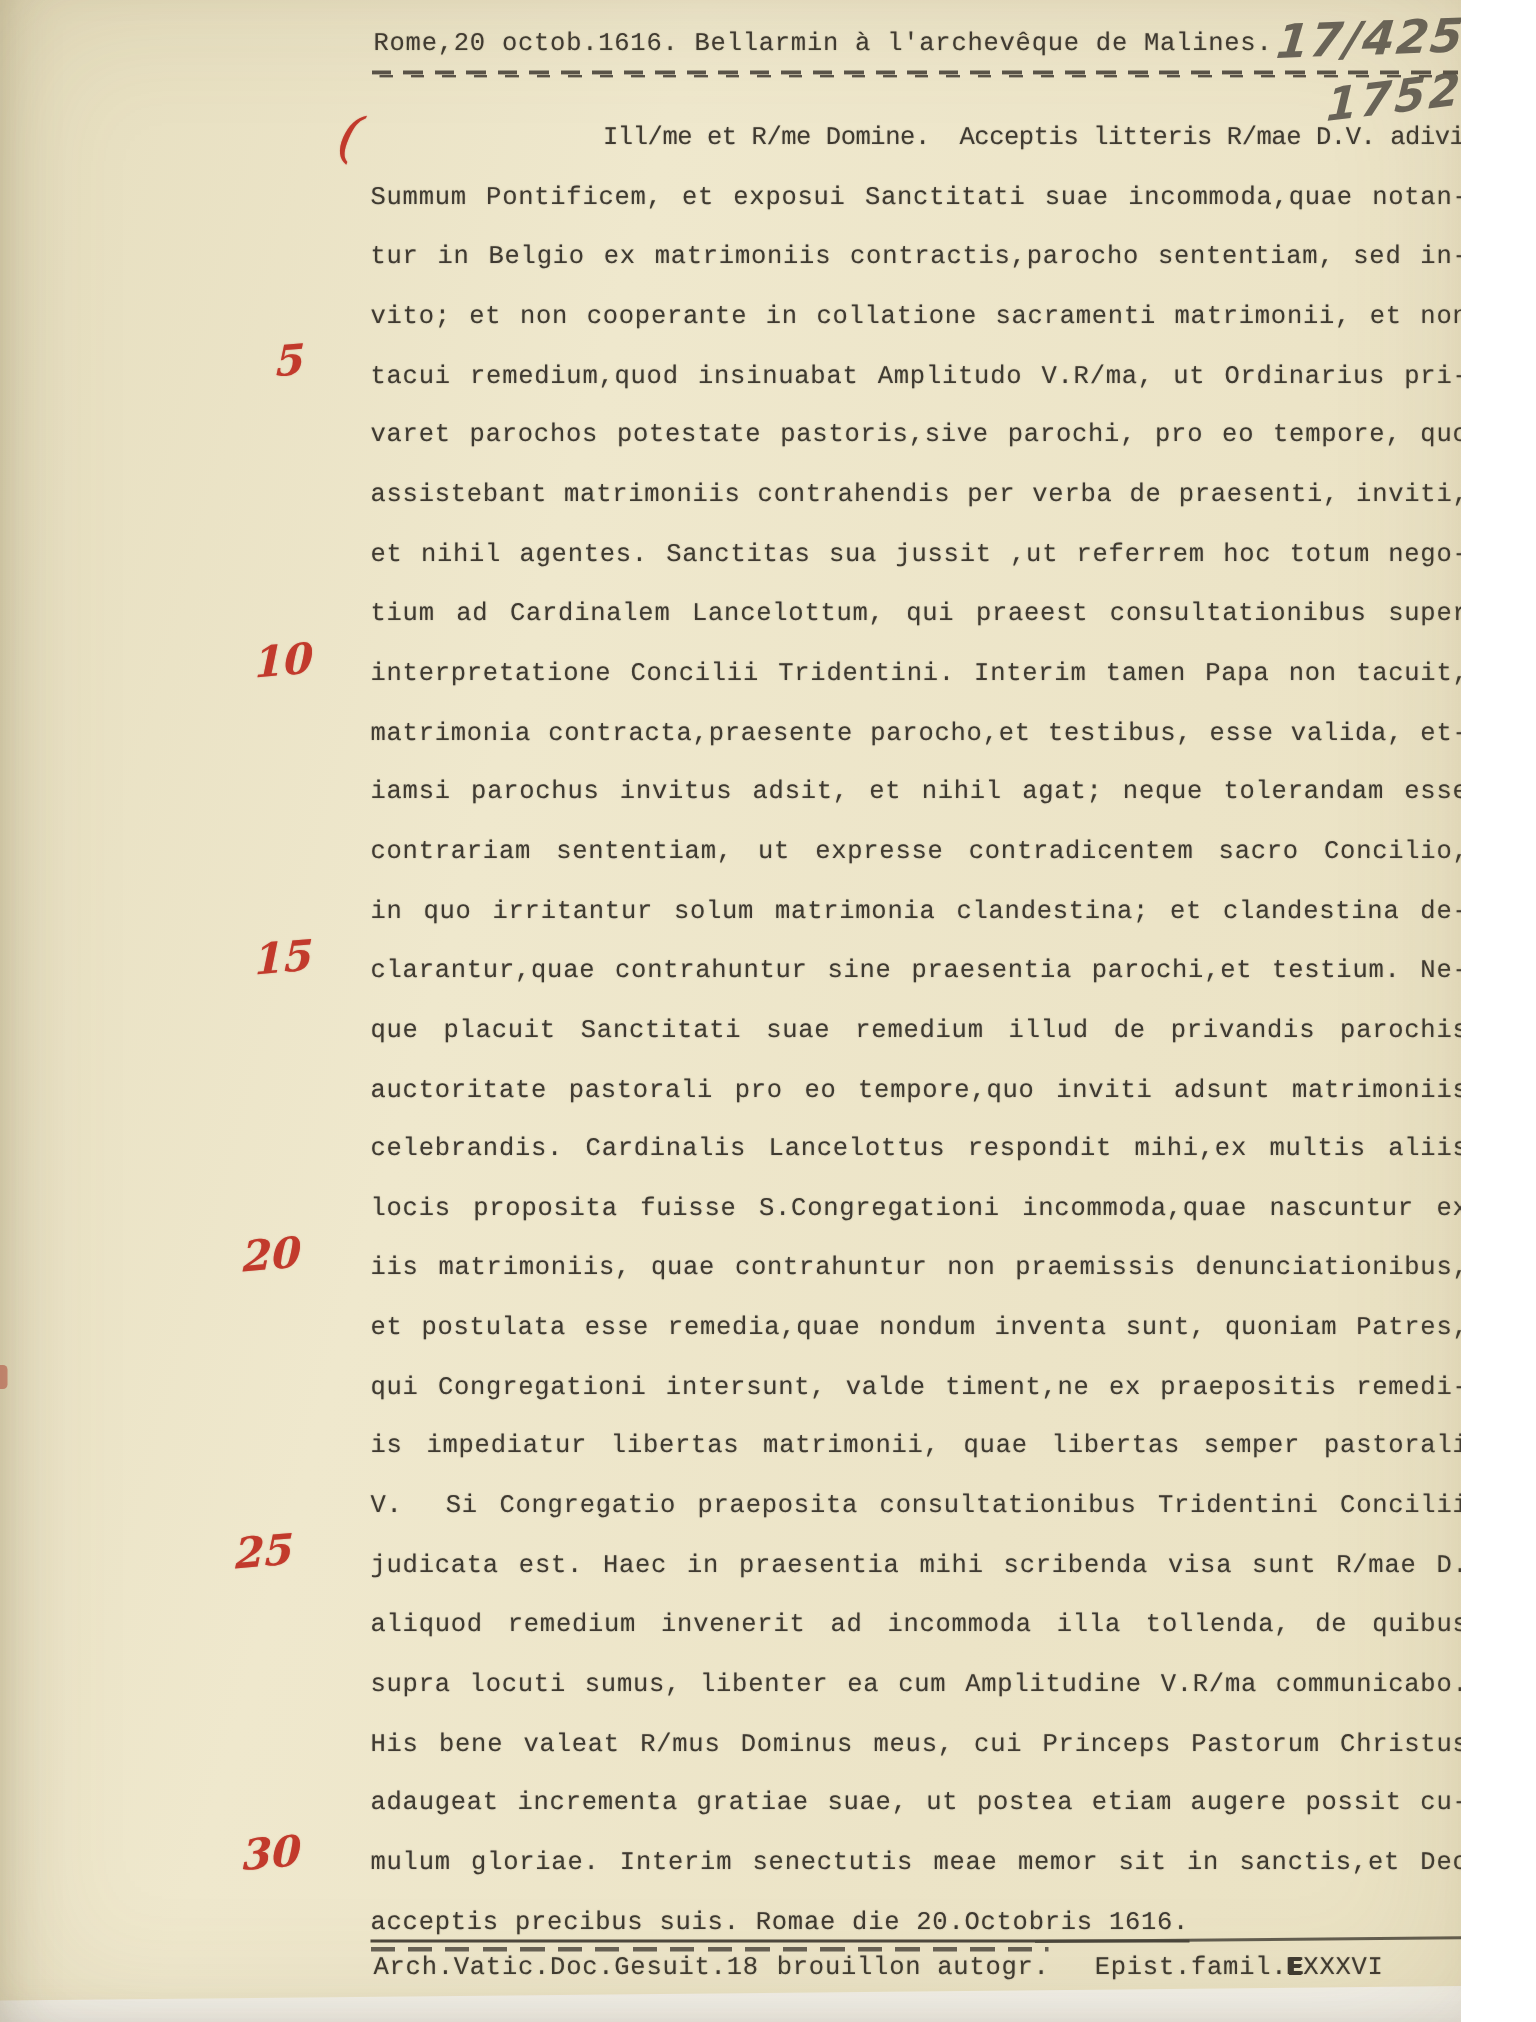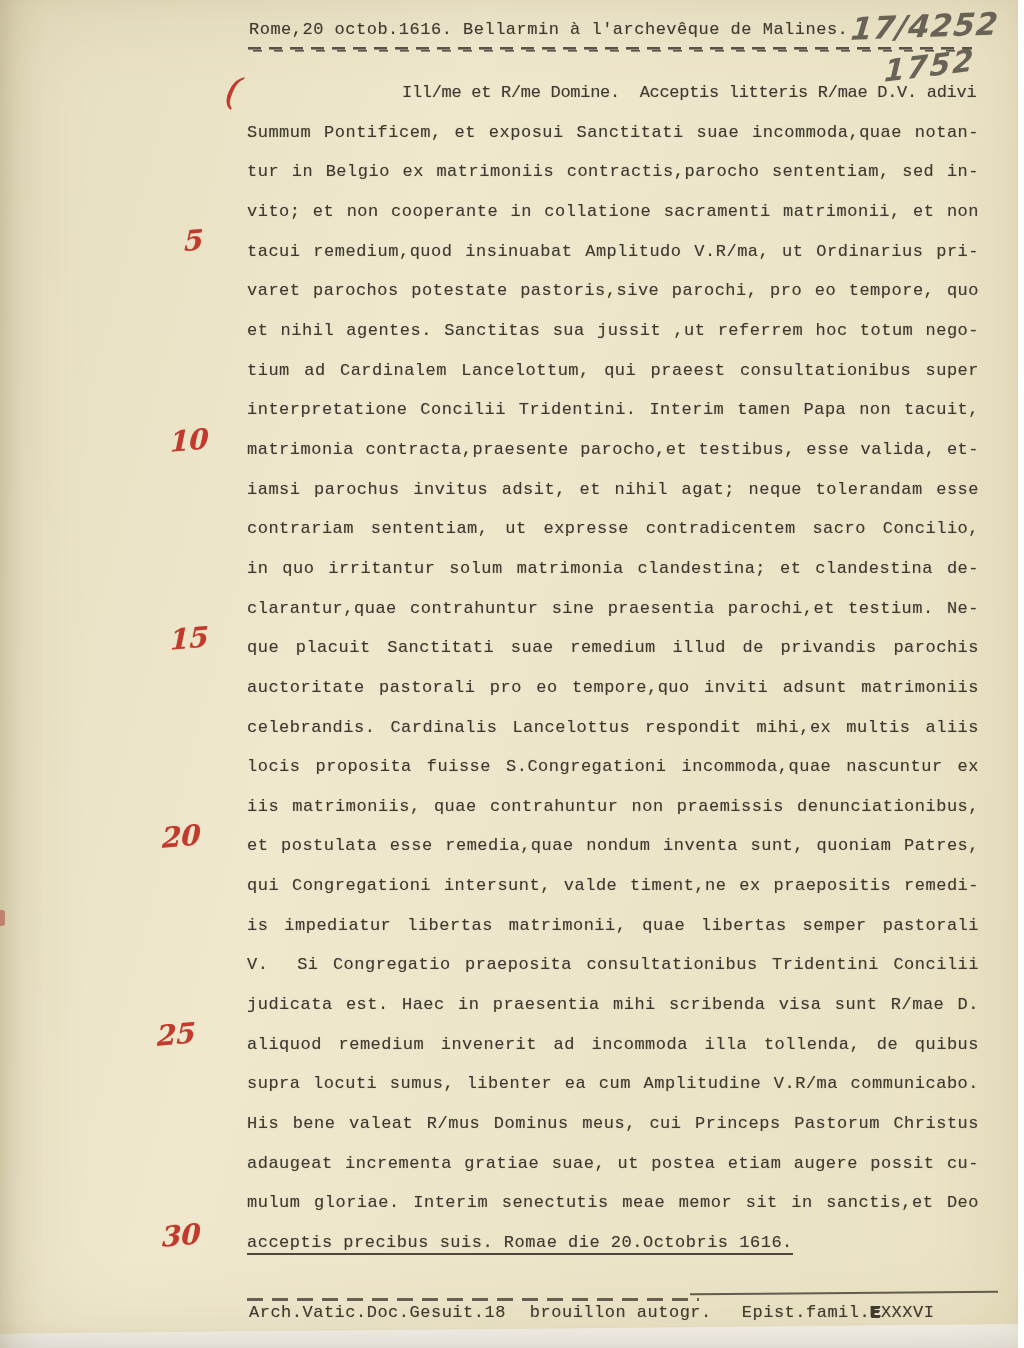--- a/index.html
+++ b/index.html
@@ -3,21 +3,20 @@
 <meta charset="utf-8">
 <style>
   html,body{margin:0;padding:0;}
   .page{
     position:relative;
     width:974px;height:1348px;
     background:
       linear-gradient(105deg,#e6debf 0%,#efe8cd 35%,#ece4c7 70%,#eae2c3 100%);
     overflow:hidden;
     font-family:"Liberation Mono","DejaVu Sans Mono",monospace;
-    padding-left:44px;
   }
   .page::after{
     content:"";position:absolute;inset:0;pointer-events:none;
     box-shadow:
       inset 0 0 90px rgba(120,100,55,.14),
       inset 28px 0 40px -28px rgba(105,88,48,.28),
       inset 0 -18px 30px -18px rgba(110,95,55,.18);
   }
   
   .type{
@@ -93,21 +92,21 @@
   .closing-dashes{
     position:absolute;left:247px;top:1298px;width:452px;height:3px;
     background:repeating-linear-gradient(90deg,#454037 0 16px,transparent 16px 25px);
     opacity:.8;
   }
   
   .footer-line{
     position:absolute;left:249px;top:1293px;height:40px;line-height:40px;
     white-space:nowrap;
   }
-  .gap1{margin-left:24px;}
+  .gap1{margin-left:12px;}
   .gap2{margin-left:30px;}
   .numeral{display:inline-block;}
   .numeral::first-letter{
     font-weight:bold;
     text-shadow:.8px 0 currentColor,-.8px 0 currentColor,0 .5px currentColor;
   }
   
   .bottom-edge{
     position:absolute;left:0;bottom:0;width:100%;height:26px;
     background:linear-gradient(180deg,#f4f2ea,#f8f7f3);
@@ -133,20 +132,21 @@
   <span class="marker mk7">30</span>
   <div class="red-tick"></div>
 
   <div class="body-block type">
     <div class="line l-first">Ill/me et R/me Domine.&nbsp; Acceptis litteris R/mae D.V. adivi</div>
     <div class="line">Summum Pontificem, et exposui Sanctitati suae incommoda,quae notan-</div>
     <div class="line">tur in Belgio ex matrimoniis contractis,parocho sententiam, sed in-</div>
     <div class="line">vito; et non cooperante in collatione sacramenti matrimonii, et non</div>
     <div class="line">tacui remedium,quod insinuabat Amplitudo V.R/ma, ut Ordinarius pri-</div>
     <div class="line">varet parochos potestate pastoris,sive parochi, pro eo tempore, quo</div>
+    <div class="line">assistebant matrimoniis contrahendis per verba de praesenti, inviti,</div>
     <div class="line">et nihil agentes. Sanctitas sua jussit ,ut referrem hoc totum nego-</div>
     <div class="line">tium ad Cardinalem Lancelottum, qui praeest consultationibus super</div>
     <div class="line">interpretatione Concilii Tridentini. Interim tamen Papa non tacuit,</div>
     <div class="line">matrimonia contracta,praesente parocho,et testibus, esse valida, et-</div>
     <div class="line">iamsi parochus invitus adsit, et nihil agat; neque tolerandam esse</div>
     <div class="line">contrariam sententiam, ut expresse contradicentem sacro Concilio,</div>
     <div class="line">in quo irritantur solum matrimonia clandestina; et clandestina de-</div>
     <div class="line">clarantur,quae contrahuntur sine praesentia parochi,et testium. Ne-</div>
     <div class="line">que placuit Sanctitati suae remedium illud de privandis parochis</div>
     <div class="line">auctoritate pastorali pro eo tempore,quo inviti adsunt matrimoniis</div>

